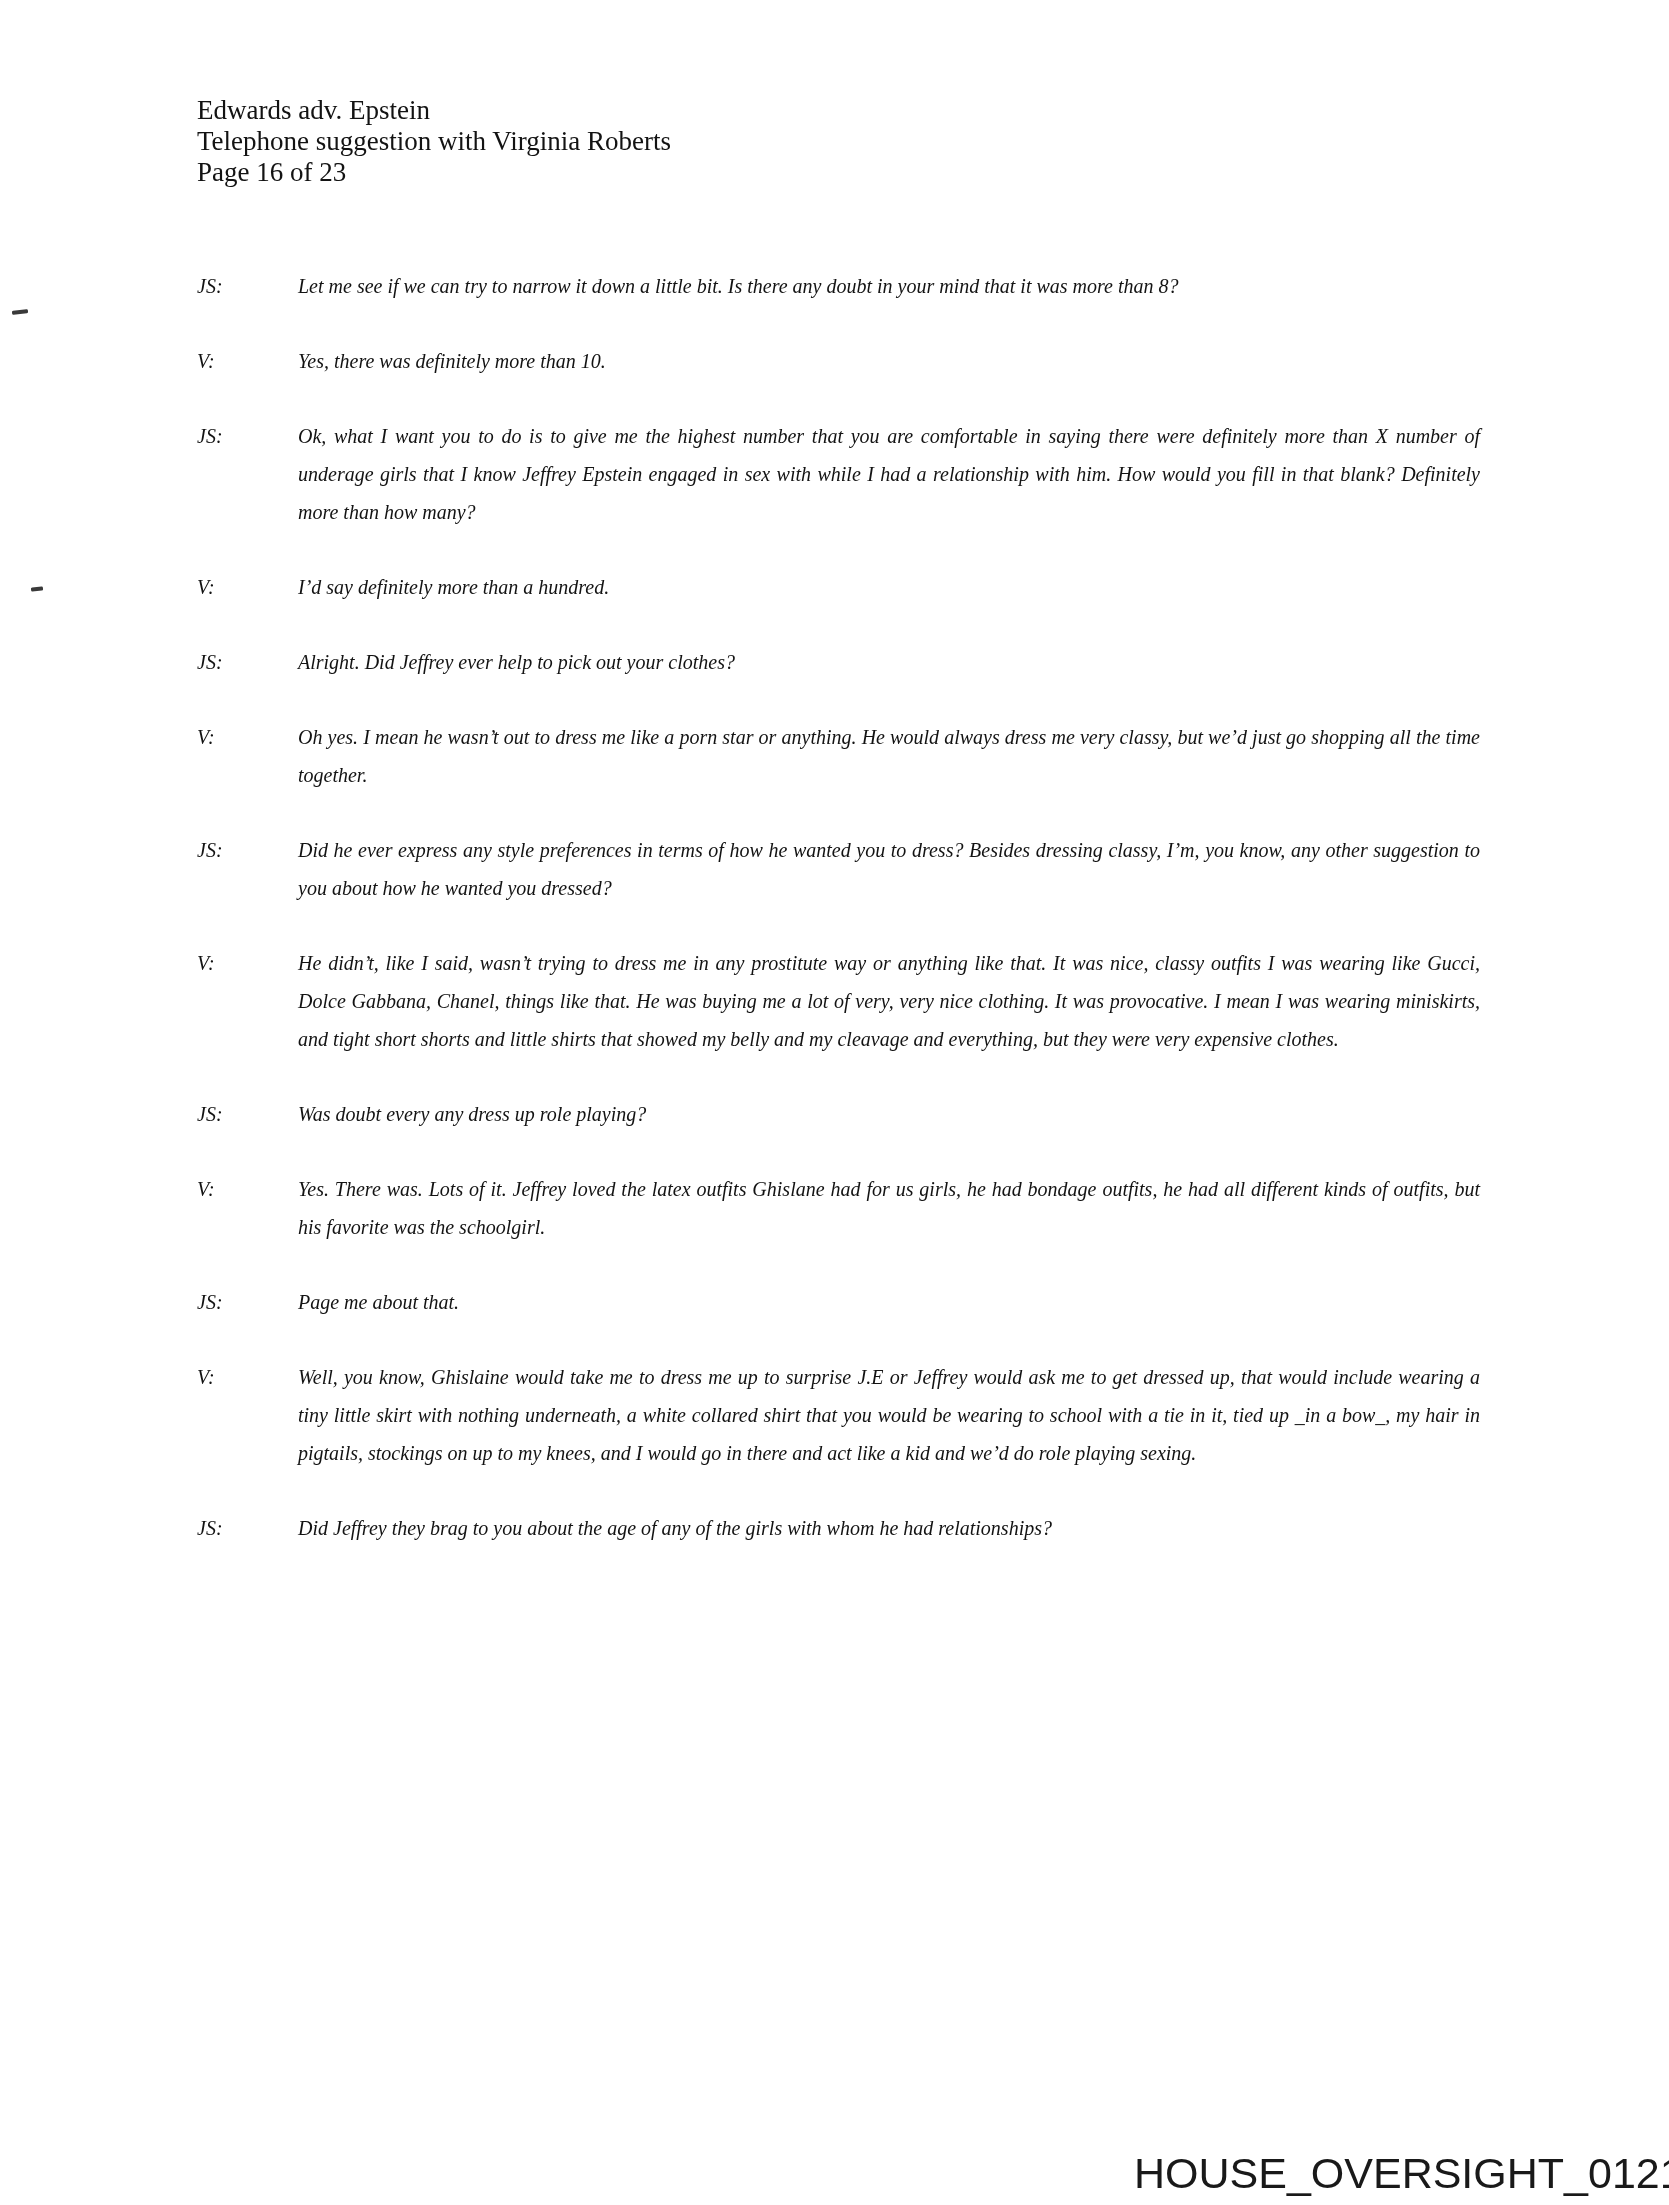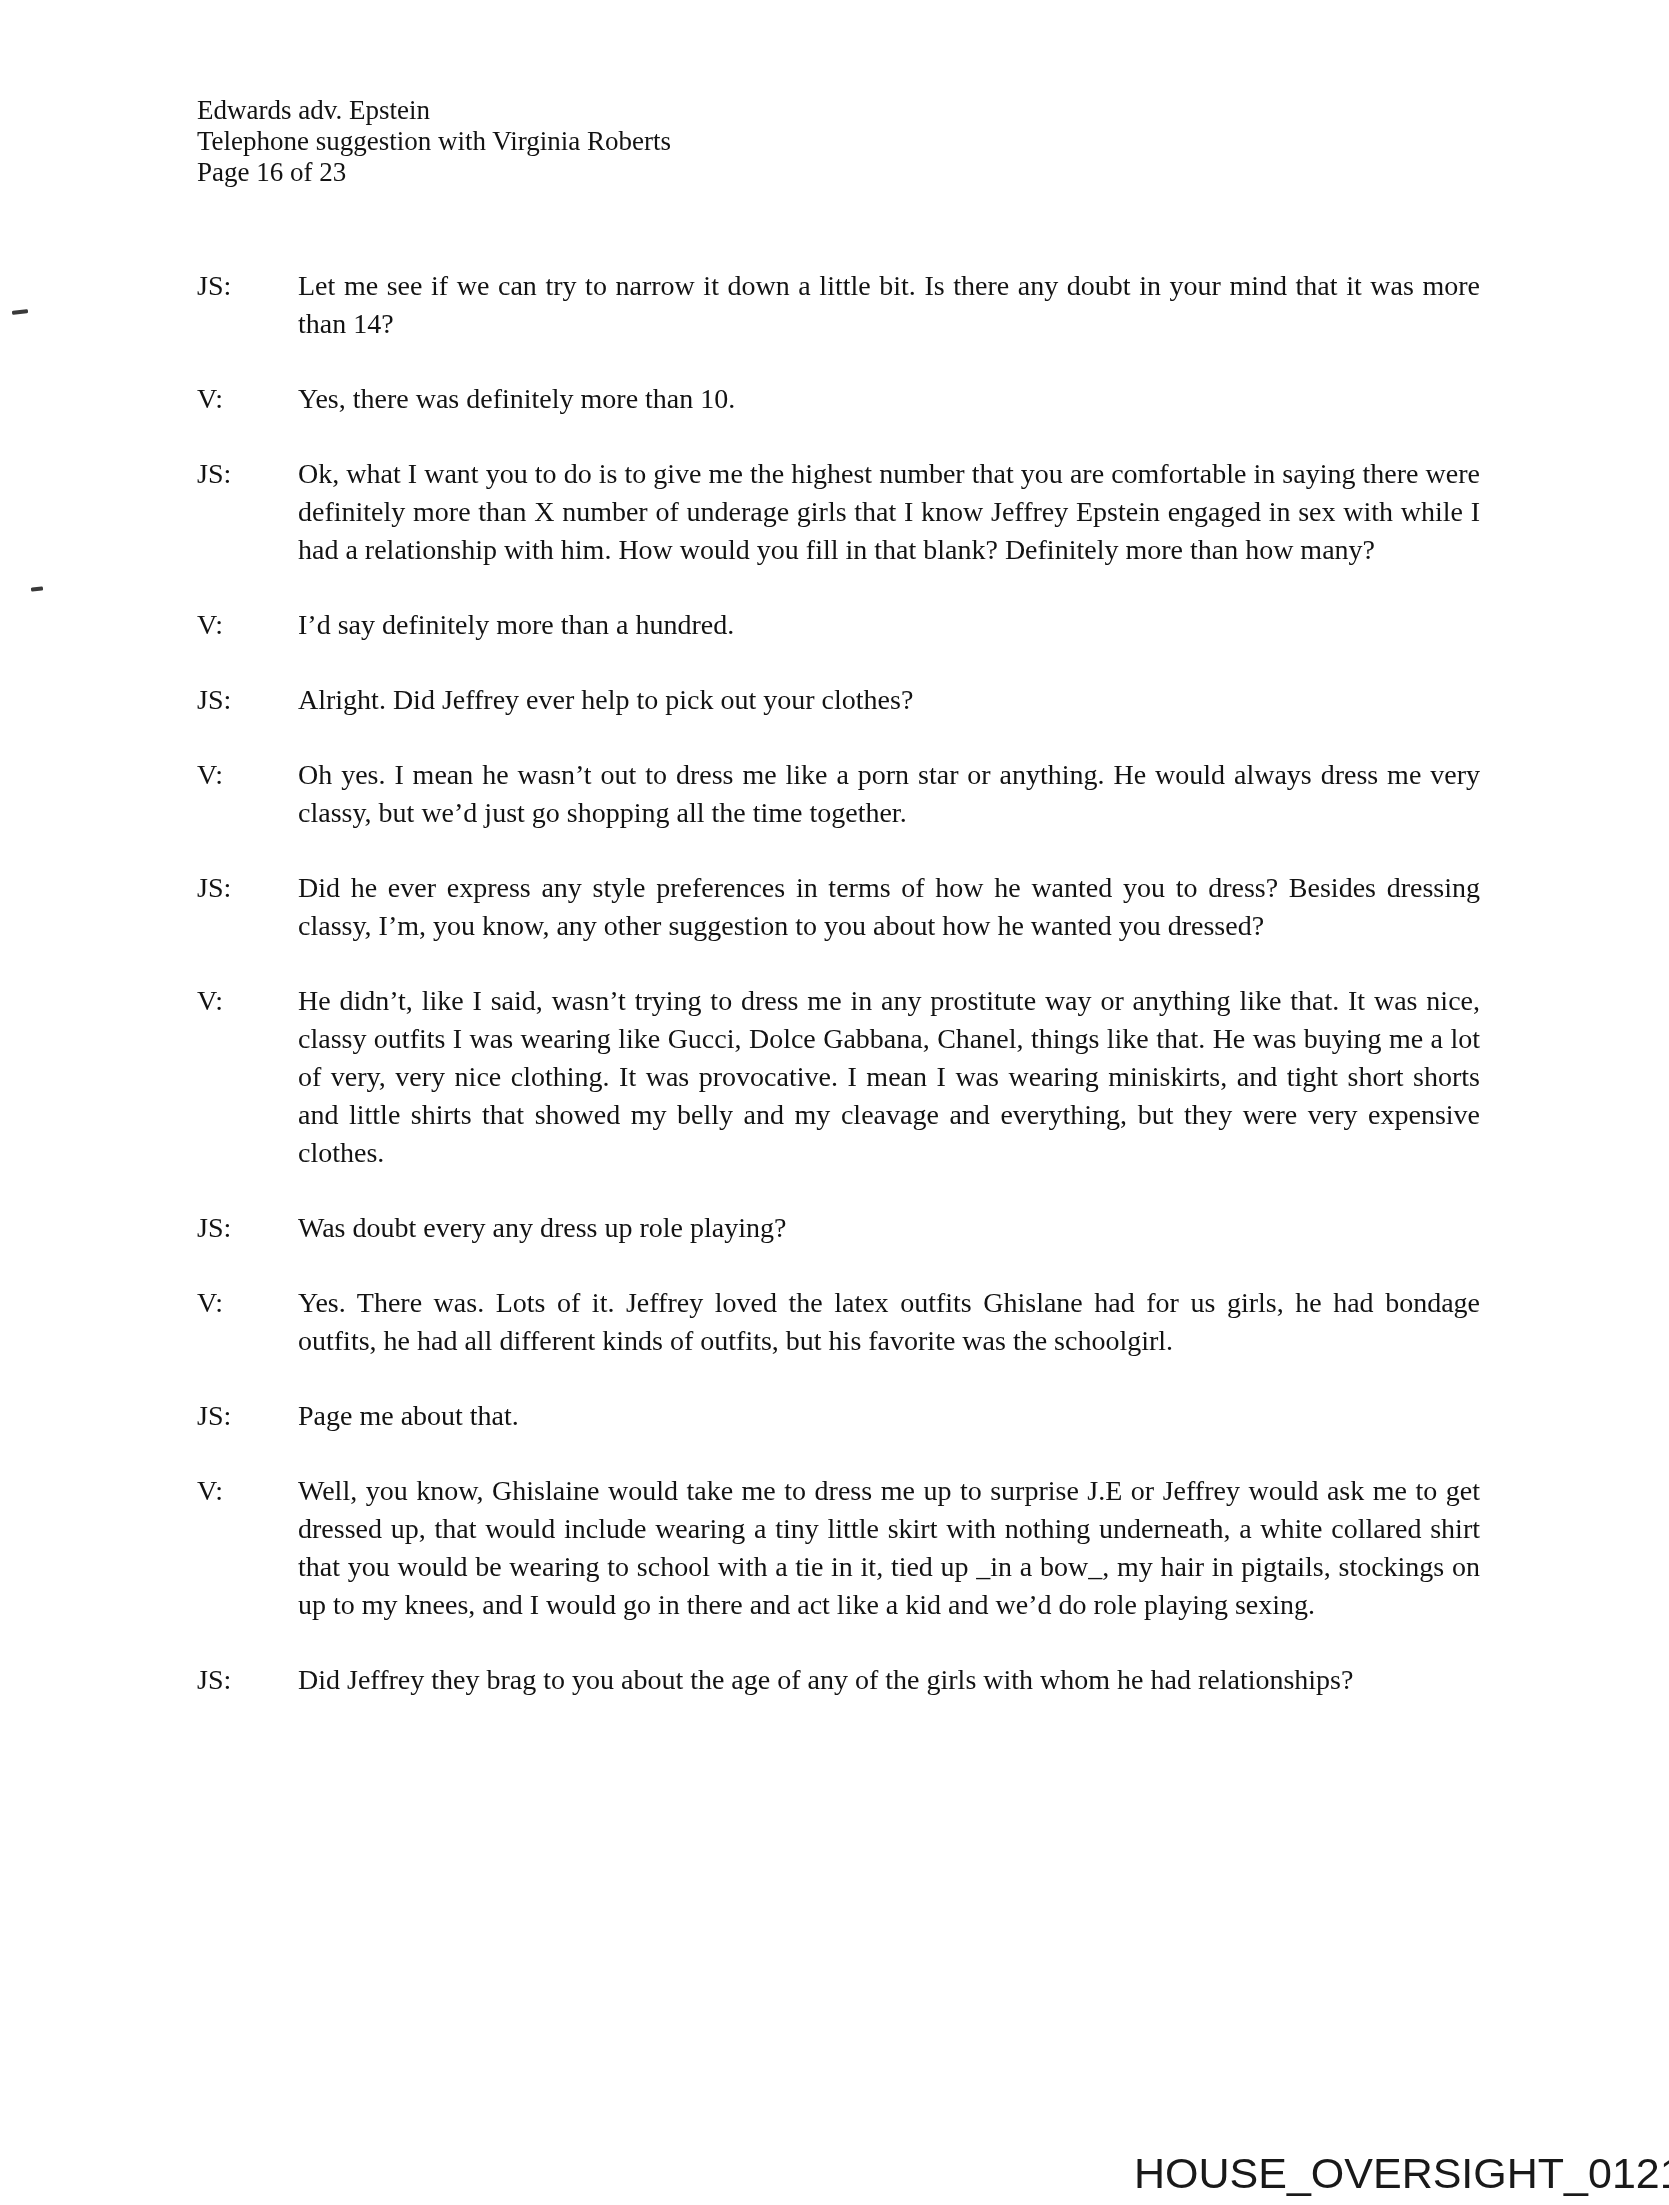--- a/index.html
+++ b/index.html
@@ -23,22 +23,23 @@
     font-size: 27px;
     line-height: 31px;
     white-space: nowrap;
     margin-top: 12px;
   }
   .content {
     position: absolute;
     left: 197px;
     top: 267px;
     width: 1283px;
-    font-size: 28px;
+    font-size: 20px;
     line-height: 38px;
+    font-style: italic;
   }
   .row {
     display: flex;
     align-items: flex-start;
     margin-bottom: 37px;
   }
   .speaker {
     flex: 0 0 101px;
   }
   .text {
@@ -84,21 +85,21 @@
 
   <div class="header">
     <div>Edwards adv. Epstein</div>
     <div>Telephone suggestion with Virginia Roberts</div>
     <div>Page 16 of 23</div>
   </div>
 
   <div class="content" id="transcript">
   <div class="row">
     <div class="speaker">JS:</div>
-    <div class="text">Let me see if we can try to narrow it down a little bit.  Is there any doubt in your mind that it was more than 14?</div>
+    <div class="text">Let me see if we can try to narrow it down a little bit.  Is there any doubt in your mind that it was more than 8?</div>
   </div>
 
   <div class="row">
     <div class="speaker">V:</div>
     <div class="text">Yes, there was definitely more than 10.</div>
   </div>
 
   <div class="row">
     <div class="speaker">JS:</div>
     <div class="text">Ok, what I want you to do is to give me the highest number that you are comfortable in saying there were definitely more than X number of underage girls that I know Jeffrey Epstein engaged in sex with while I had a relationship with him.  How would you fill in that blank?  Definitely more than how many?</div>

